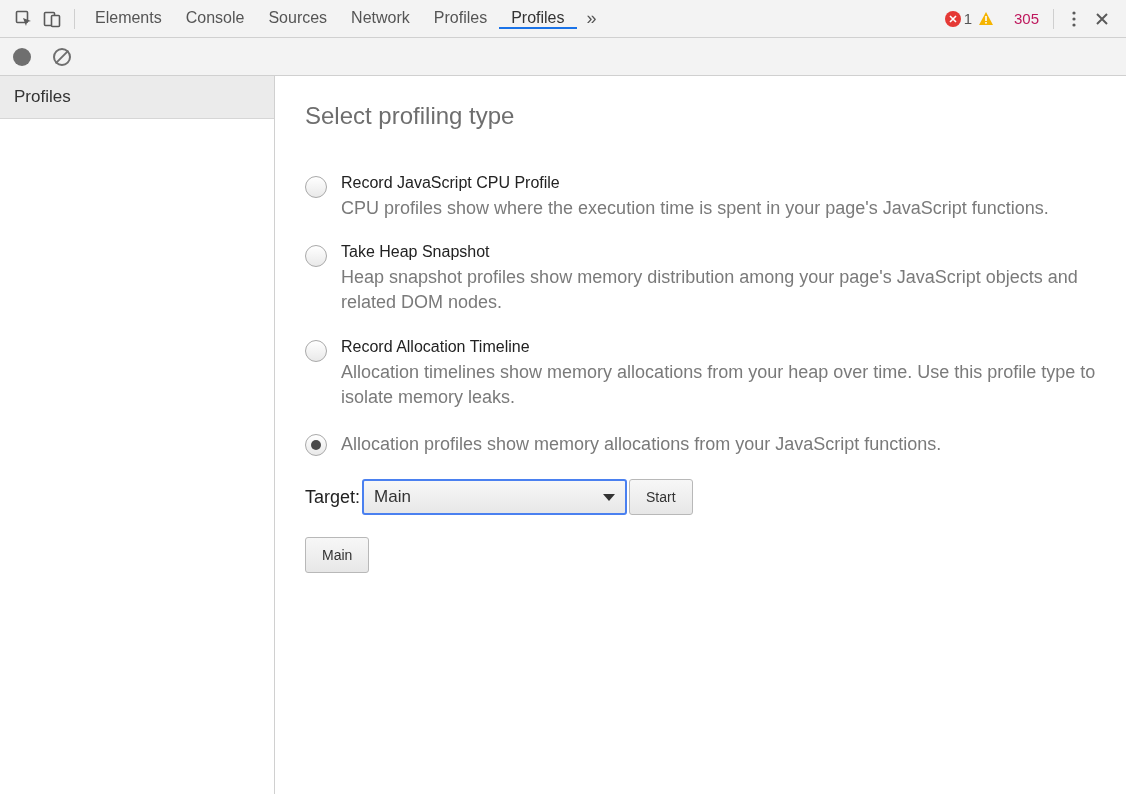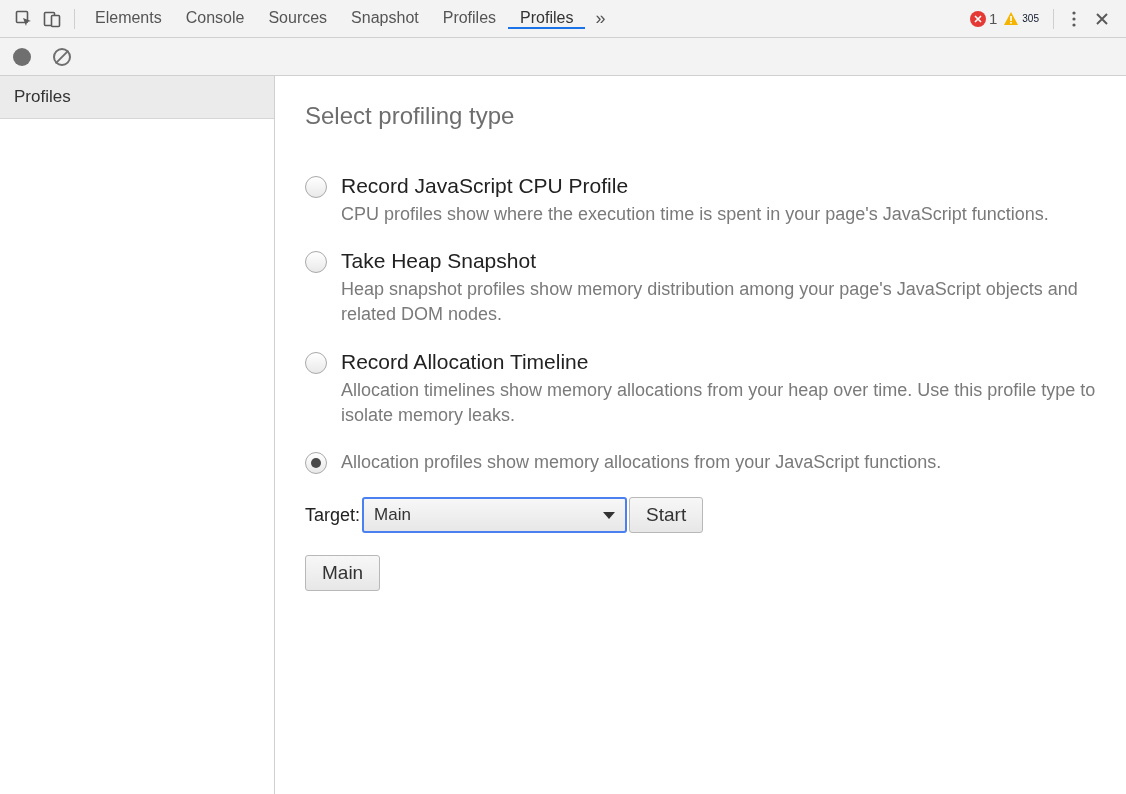--- a/index.html
+++ b/index.html
@@ -54,21 +54,21 @@
       color: #555;
       cursor: pointer;
       font-size: 18px;
     }
     .toolbar-spacer { flex: 1; }
     .status-area {
       display: flex; align-items: center; gap: 6px;
       padding: 0 8px;
     }
     .status-err { display: flex; align-items: center; gap: 3px; color: #555; font-size: 15px; }
-    .status-warn { display: flex; align-items: center; gap: 3px; color: #0f172a; font-size: 10px; }
+    .status-warn { display: flex; align-items: center; gap: 20px; color: #be185d; font-size: 15px; }
     .err-icon {
       width: 16px; height: 16px; border-radius: 50%;
       background: #e53935; display: flex; align-items: center; justify-content: center;
       color: #fff; font-size: 10px;
     }
     .warn-icon svg { display: block; }
     .toolbar-right-divider {
       width: 1px; height: 20px; background: #cfcfcf; margin: 0 6px;
     }
 
@@ -141,21 +141,21 @@
       cursor: pointer;
     }
     .radio.selected::after {
       content: "";
       position: absolute; left: 50%; top: 50%;
       width: 10px; height: 10px; border-radius: 50%;
       background: #4a4a4a; transform: translate(-50%, -50%);
     }
     .option-texts { flex: 1; }
     .option-title {
-      font-size: 21px; color: #222; margin-bottom: 4px;
+      font-size: 16px; color: #222; margin-bottom: 4px;
     }
     .option-desc {
       font-size: 18px; color: #7a7a7a; line-height: 1.4;
     }
     .target-row {
       display: flex; align-items: center; gap: 2px;
       margin-top: 22px; margin-bottom: 22px;
     }
     .target-label { font-size: 18px; color: #222; }
     .dropdown {
@@ -171,21 +171,21 @@
       width: 0; height: 0;
       border-left: 6px solid transparent;
       border-right: 6px solid transparent;
       border-top: 7px solid #333;
     }
     .btn {
       height: 36px; padding: 0 16px;
       border: 1px solid #b8b8b8;
       border-radius: 3px;
       background: linear-gradient(#f7f7f7, #e7e7e7);
-      font-size: 19px; color: #333;
+      font-size: 14px; color: #333;
       display: inline-flex; align-items: center;
       cursor: pointer;
     }
   </style>
 </head>
 <body>
 
 <div class="top-toolbar">
   <div class="toolbar-iconbtn">
     <svg width="18" height="18" viewBox="0 0 18 18" fill="none" stroke="#5a5a5a" stroke-width="1.6">
@@ -198,21 +198,21 @@
       <rect x="1.5" y="2.5" width="10" height="13" rx="1"></rect>
       <rect x="8.5" y="5.5" width="8" height="11" rx="1" fill="#f3f3f3"></rect>
     </svg>
   </div>
   <div class="toolbar-divider"></div>
 
   <div class="tabs">
     <div class="tab">Elements</div>
     <div class="tab">Console</div>
     <div class="tab">Sources</div>
-    <div class="tab">Snapshot</div>
+    <div class="tab">Network</div>
     <div class="tab">Profiles</div>
     <div class="tab active">Profiles</div>
     <div class="tab-more">»</div>
   </div>
 
   <div class="toolbar-spacer"></div>
 
   <div class="status-area">
     <div class="status-err">
       <span class="err-icon">

